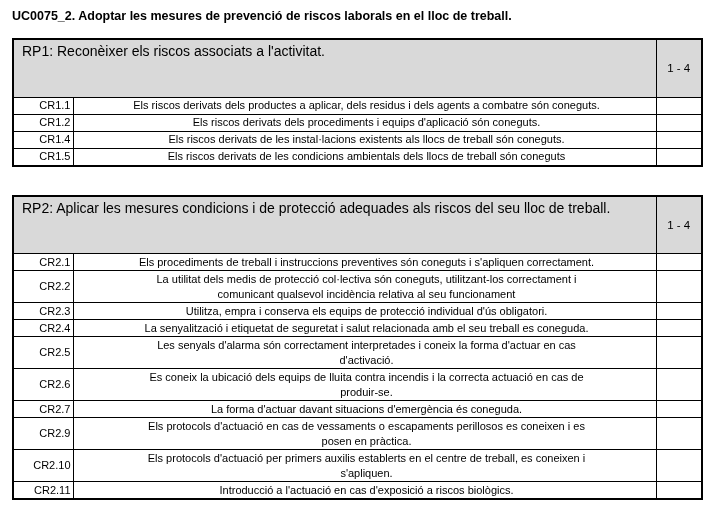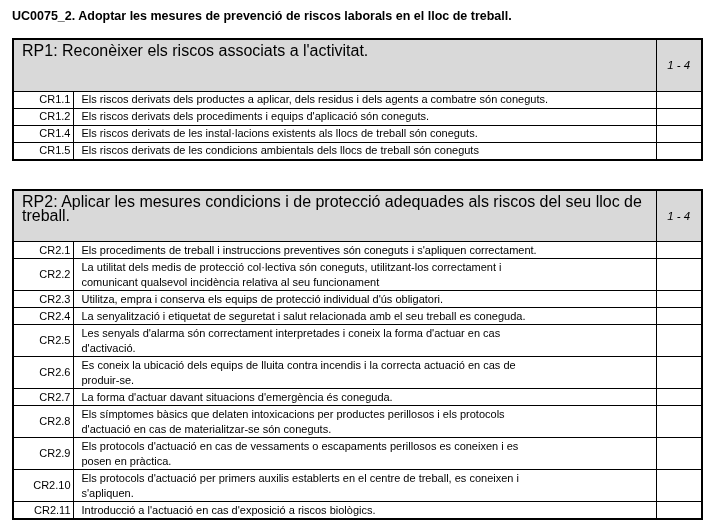--- a/index.html
+++ b/index.html
@@ -38,37 +38,37 @@
     border-collapse: collapse;
     table-layout: fixed;
     border: 2px solid var(--border);
   }
   col.col-code  { width: 60px; }
   col.col-text  { width: 583px; }
   col.col-score { width: 46px; }
   th, td {
     border: 1px solid var(--border);
     font-weight: normal;
+    text-align: center;
   }
   th.rp-header {
     background: var(--header-bg);
     text-align: left;
     vertical-align: top;
-    font-size: 16px;
+    font-size: 14px;
     line-height: 14px;
     padding: 4px 8px 2px 8px;
-    height: 52px;
+    height: 58px;
   }
   th.scale-header {
     background: var(--header-bg);
     text-align: center;
     vertical-align: middle;
     font-size: 11.5px;
     padding: 0 2px;
-    font-style: italic;
   }
   td {
     font-size: 11px;
     line-height: 15px;
     vertical-align: middle;
     padding-top: 0.5px;
     padding-bottom: 0.5px;
   }
   td.code {
     text-align: right;
@@ -182,26 +182,20 @@
 produir-se.</td>
     <td class="score"></td>
   </tr>
 
   <tr>
     <td class="code">CR2.7</td>
     <td class="text">La forma d'actuar davant situacions d'emergència és coneguda.</td>
     <td class="score"></td>
   </tr>
 
-  <tr>
-    <td class="code">CR2.8</td>
-    <td class="text">Els símptomes bàsics que delaten intoxicacions per productes perillosos i els protocols
-d'actuació en cas de materialitzar-se són coneguts.</td>
-    <td class="score"></td>
-  </tr>
 
   <tr>
     <td class="code">CR2.9</td>
     <td class="text">Els protocols d'actuació en cas de vessaments o escapaments perillosos es coneixen i es
 posen en pràctica.</td>
     <td class="score"></td>
   </tr>
 
   <tr>
     <td class="code">CR2.10</td>

